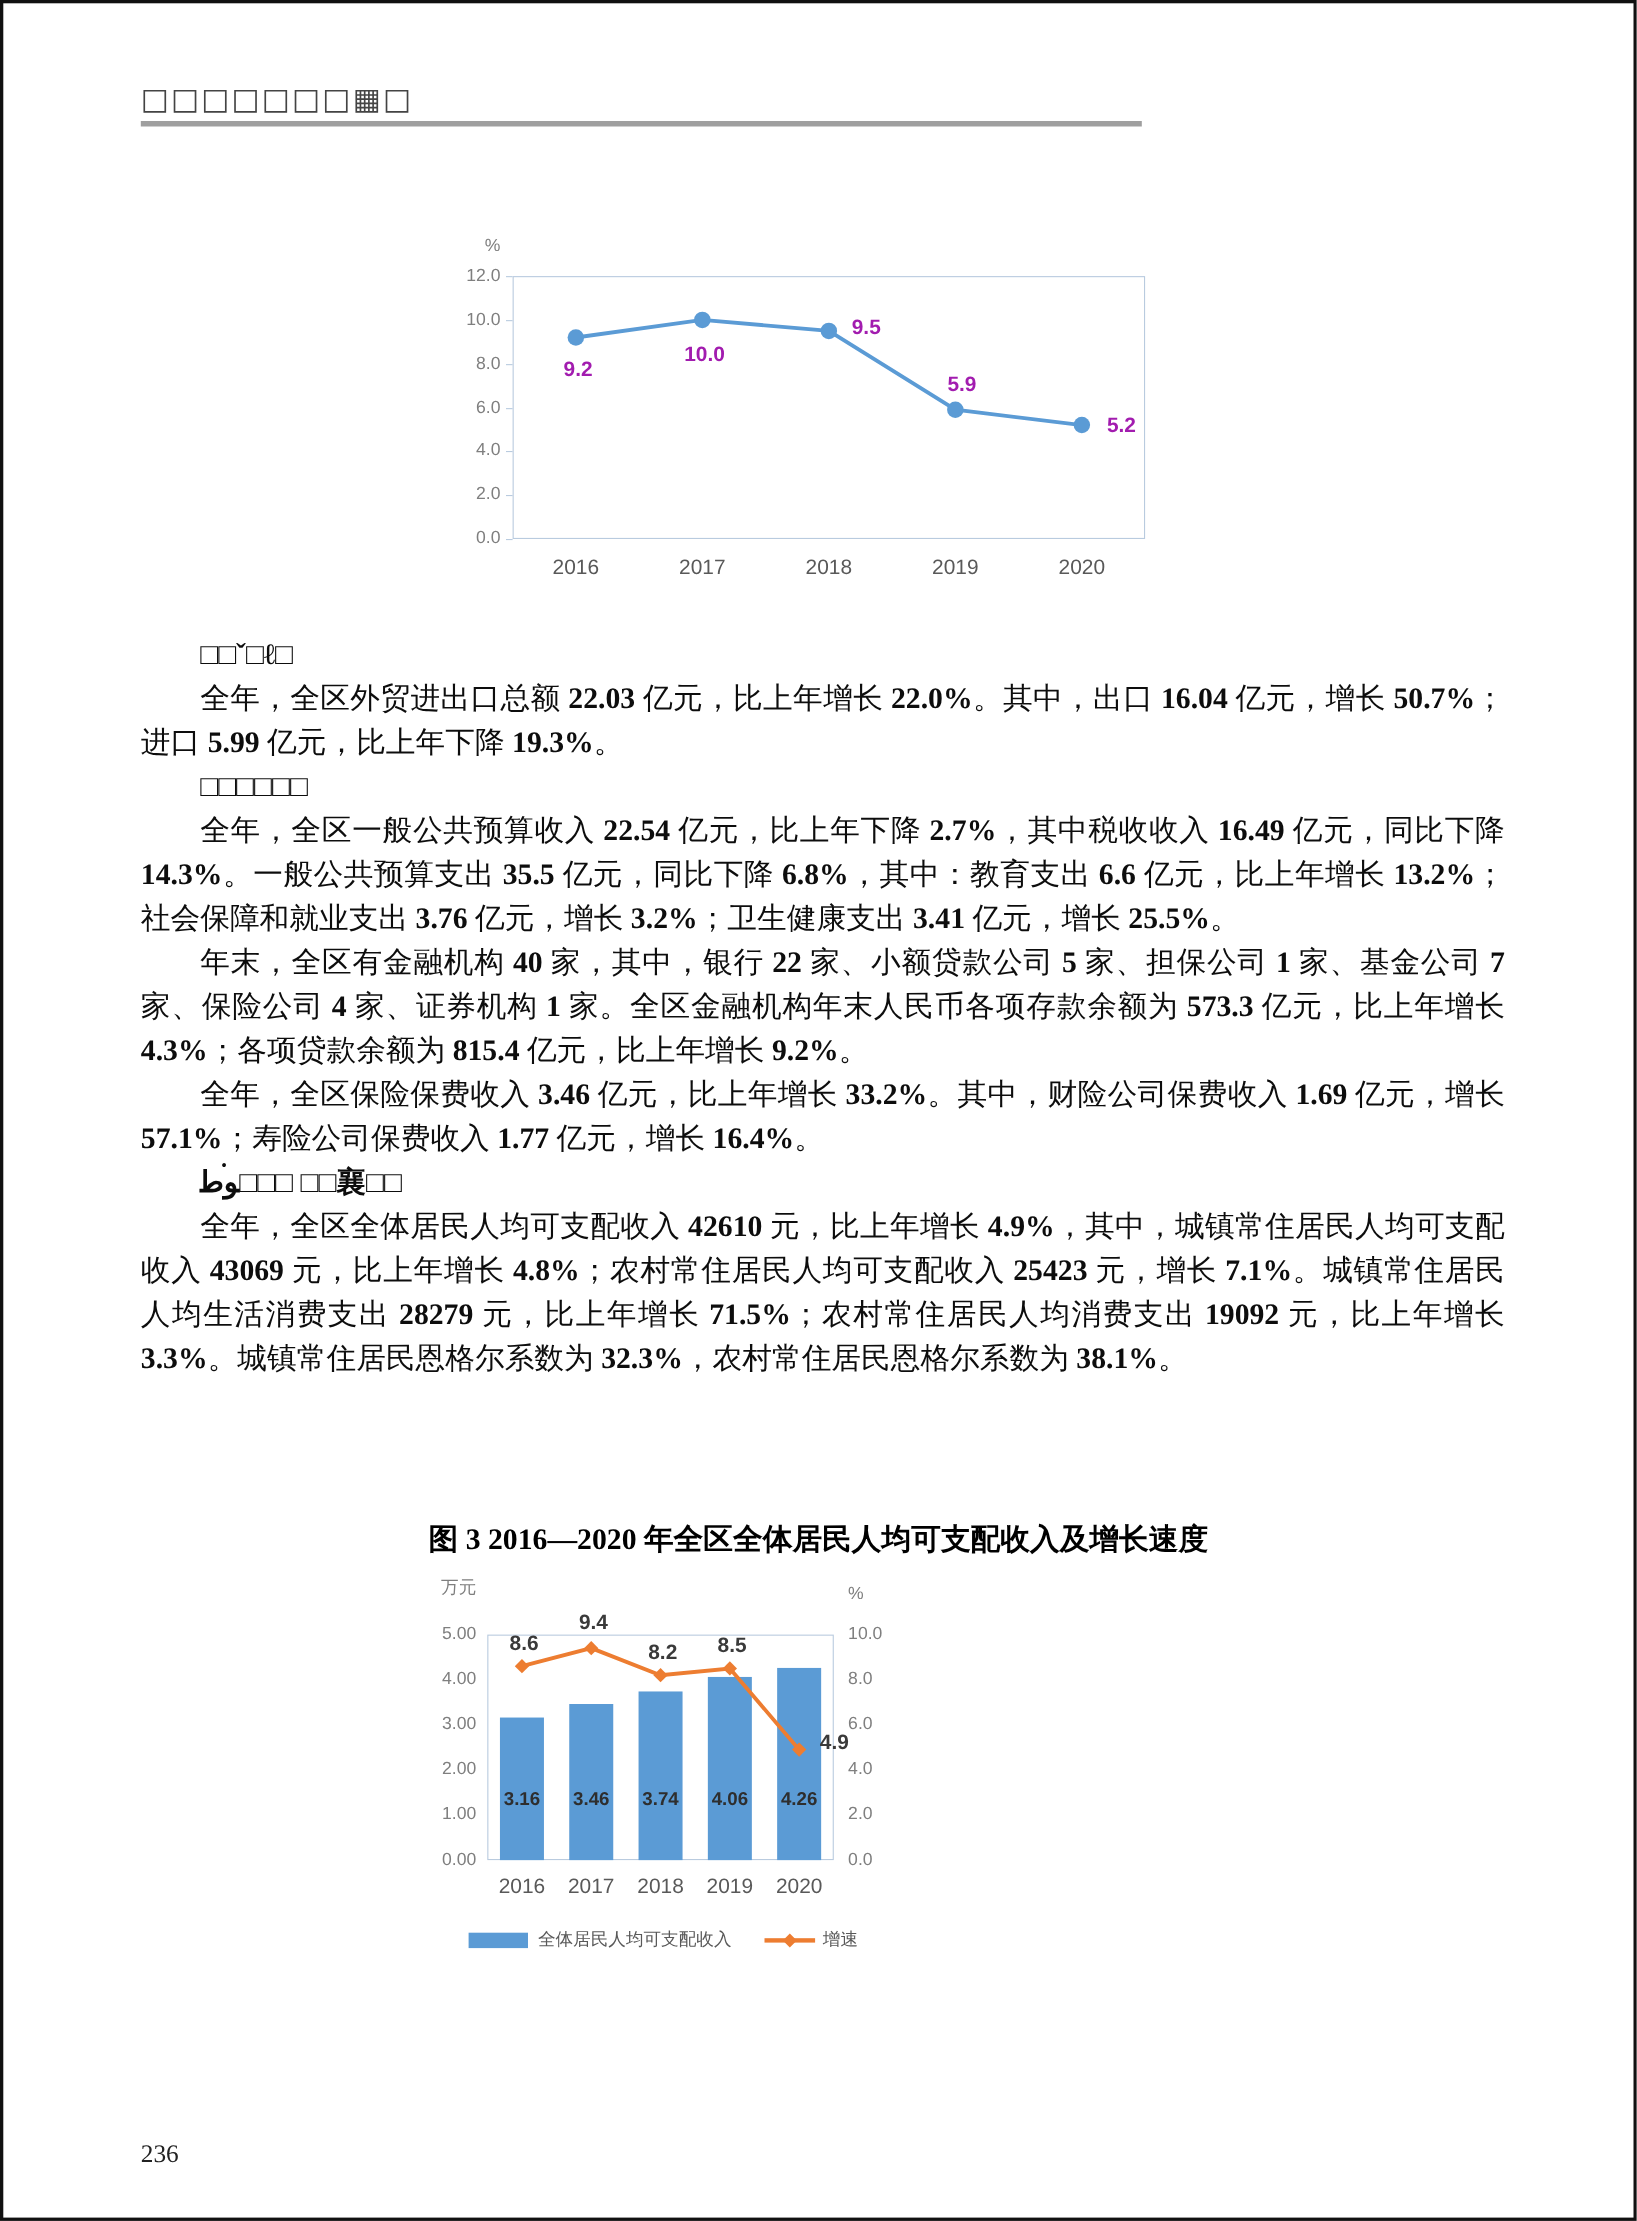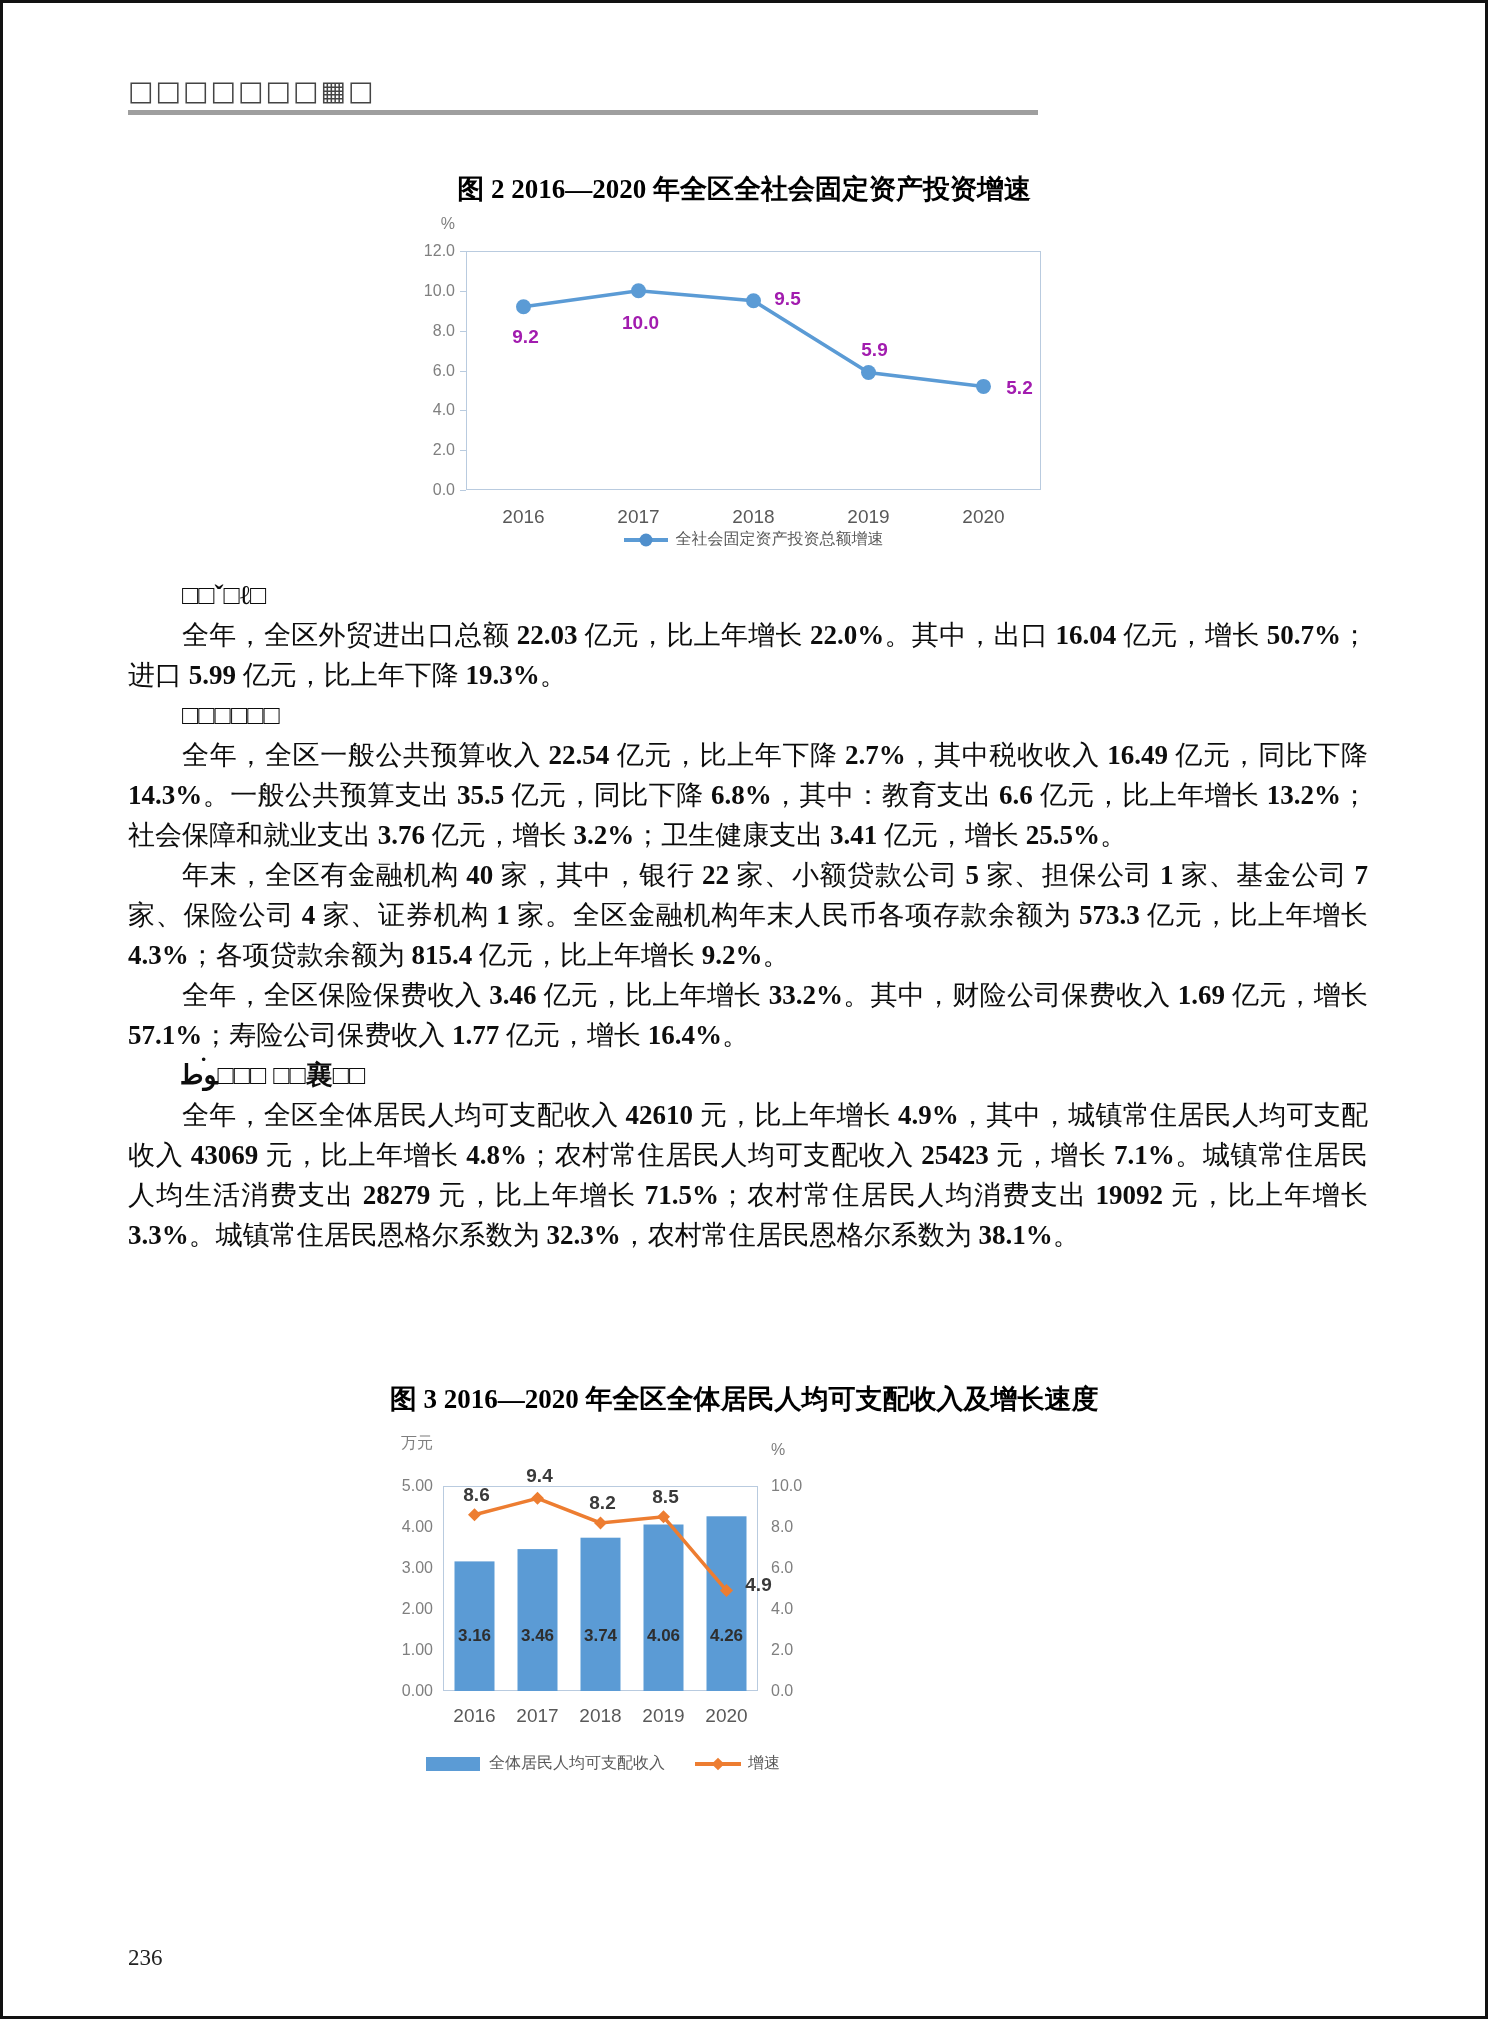--- a/index.html
+++ b/index.html
@@ -48,29 +48,22 @@
   .page-number{position:absolute;left:125px;top:1942px;font-size:23px;color:#222;}
 </style>
 </head>
 <body>
 
 <div class="page">
 
   <div class="doc-header">□□□□□□□▦□</div>
   <div class="header-rule"></div>
 
-  <div class="fig-title" id="fig2-title">图 2 2016—2020 年全区全社会固定资产投资增速</div>
 
   <div id="chart1">
-    <div class="legend legend1">
-      <span class="leg-line">
-          <span class="leg-dot"></span>
-        </span>
-      <span class="leg-text">全社会固定资产投资总额增速</span>
-    </div>
   <div class="plotbox" style="left: 123px; top: 38px; width: 575px; height: 239px;"></div>
       <div class="unit" style="left: 40px; top: 2px; width: 72px; text-align: right;">%</div>
       <div class="tick" style="left: 40px; top: 28px; width: 72px; text-align: right;">12.0</div>
       <div class="tickmark" style="left: 117px; top: 38px; width: 6px; height: 1px;"></div>
       <div class="tick" style="left: 40px; top: 67.8333px; width: 72px; text-align: right;">10.0</div>
       <div class="tickmark" style="left: 117px; top: 77.8333px; width: 6px; height: 1px;"></div>
       <div class="tick" style="left: 40px; top: 107.667px; width: 72px; text-align: right;">8.0</div>
       <div class="tickmark" style="left: 117px; top: 117.667px; width: 6px; height: 1px;"></div>
       <div class="tick" style="left: 40px; top: 147.5px; width: 72px; text-align: right;">6.0</div>
       <div class="tickmark" style="left: 117px; top: 157.5px; width: 6px; height: 1px;"></div>

